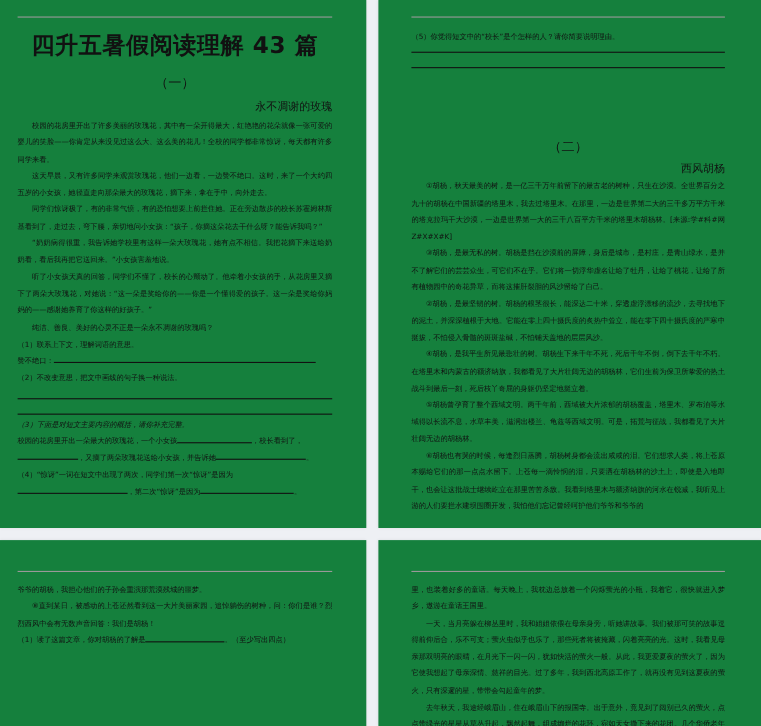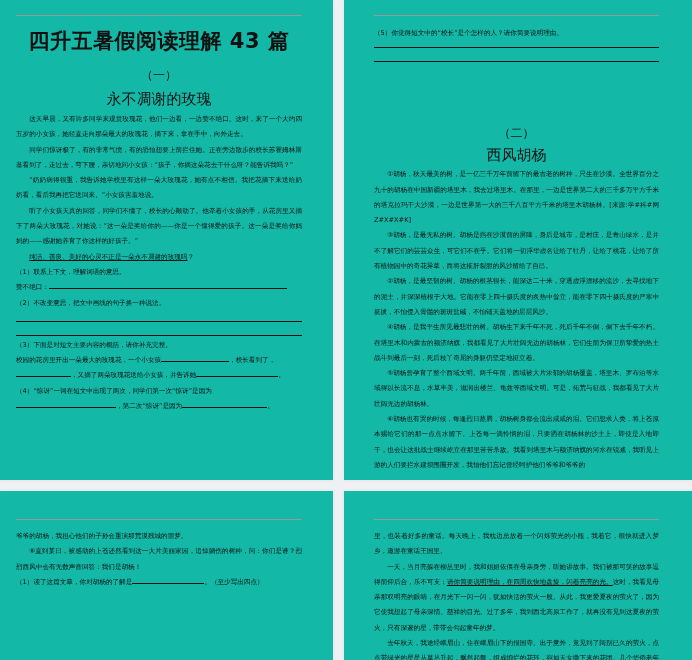--- a/index.html
+++ b/index.html
@@ -4,63 +4,64 @@
 <style>
   html, body { margin: 0; padding: 0; }
   body {
     width: 692px; height: 660px; overflow: hidden;
     background: #eef0f4;
     font-family: "DejaVu Sans", "Liberation Sans", sans-serif;
     color: #111;
     position: relative;
   }
   .page {
-    position: absolute; background: #14b8a6; overflow: hidden;
+    position: absolute; background: #15803d; overflow: hidden;
     box-shadow: 0 0 3px rgba(0,0,0,0.08);
   }
   .p-tl { left: 0; top: 0; width: 333px; height: 480px; }
   .p-tr { left: 344px; top: 0; width: 348px; height: 480px; }
   .p-bl { left: 0; top: 491px; width: 333px; height: 187px; }
   .p-br { left: 344px; top: 491px; width: 348px; height: 169px; }
   .rule { position: absolute; height: 1px; background: #999; }
   .content { position: absolute; }
   .title { text-align: center; font-weight: bold; font-size: 21px; letter-spacing: 0.5px; margin: 0; }
   .sec-num { text-align: center; font-size: 12px; margin: 0; }
-  .sec-title { text-align: center; font-size: 15px; margin: 0; }
+  .sec-title { text-align: right; font-size: 10px; margin: 0; }
   p.t { margin: 0; font-size: 6.6px; line-height: 15.3px; text-align: justify; white-space: normal; }
   p.ind { text-indent: 2em; }
-  .u { text-decoration: underline; }
+  .u { }
   .blank { display: inline-block; border-bottom: 1px solid #111; height: 8px; vertical-align: baseline; }
   .fullline { height: 1px; background: #111; margin: 0; }
 </style>
 </head>
 <body>
 
 <div class="page p-tl">
   <div class="rule" style="left:16px; top:15px; width:286px;"></div>
   <div class="content" style="left:16px; top:27px; width:286px;">
     <h1 class="title">四升五暑假阅读理解 43 篇</h1>
     <div style="height:12px;"></div>
     <p class="sec-num">（一）</p>
     <div style="height:6px;"></div>
     <p class="sec-title">永不凋谢的玫瑰</p>
     <div style="height:3px;"></div>
+    <p class="t ind">校园的花房里开出了许多美丽的玫瑰花，其中有一朵开得最大，红艳艳的花朵就像一张可爱的婴儿的笑脸——你肯定从来没见过这么大、这么美的花儿！全校的同学都非常惊讶，每天都有许多同学来看。</p>
     <p class="t ind">这天早晨，又有许多同学来观赏玫瑰花，他们一边看，一边赞不绝口。这时，来了一个大约四五岁的小女孩，她径直走向那朵最大的玫瑰花，摘下来，拿在手中，向外走去。</p>
     <p class="t ind">同学们惊讶极了，有的非常气愤，有的恐怕想要上前拦住她。正在旁边散步的校长苏霍姆林斯基看到了，走过去，弯下腰，亲切地问小女孩：“孩子，你摘这朵花去干什么呀？能告诉我吗？”</p>
     <p class="t ind">“奶奶病得很重，我告诉她学校里有这样一朵大玫瑰花，她有点不相信。我把花摘下来送给奶奶看，看后我再把它送回来。”小女孩害羞地说。</p>
     <p class="t ind">听了小女孩天真的回答，同学们不懂了，校长的心颤动了。他牵着小女孩的手，从花房里又摘下了两朵大玫瑰花，对她说：“这一朵是奖给你的——你是一个懂得爱的孩子。这一朵是奖给你妈妈的——感谢她养育了你这样的好孩子。”</p>
     <p class="t ind"><span class="u">纯洁、善良、美好的心灵不正是一朵永不凋谢的玫瑰吗</span><span>？</span></p>
     <p class="t">（1）联系上下文，理解词语的意思。</p>
     <p class="t"><span>赞不绝口：</span><span class="blank" style="width:238px;"></span></p>
     <p class="t">（2）不改变意思，把文中画线的句子换一种说法。</p>
     <div style="height:10px;"></div>
     <div class="fullline"></div>
     <div style="height:13px;"></div>
     <div class="fullline"></div>
-    <p class="t" style="margin-top:2px;">（3）下面是对短文主要内容的概括，请你补充完整。</p>
+    <p class="t" style="margin-top:2px;font-style:italic;">（3）下面是对短文主要内容的概括，请你补充完整。</p>
     <p class="t"><span>校园的花房里开出一朵最大的玫瑰花，一个小女孩</span><span class="blank" style="width:68px;"></span><span>，校长看到了，</span></p>
     <p class="t"><span class="blank" style="width:55px;"></span><span>，又摘了两朵玫瑰花送给小女孩，并告诉她</span><span class="blank" style="width:82px;"></span><span>。</span></p>
     <p class="t">（4）“惊讶”一词在短文中出现了两次，同学们第一次“惊讶”是因为</p>
     <p class="t"><span class="blank" style="width:100px;"></span><span>，第二次“惊讶”是因为</span><span class="blank" style="width:85px;"></span><span>。</span></p>
   </div>
 </div>
 
 <div class="page p-tr">
   <div class="rule" style="left:30px; top:15px; width:285px;"></div>
   <div class="content" style="left:30px; top:26px; width:285px;">
@@ -90,16 +91,16 @@
     <p class="t ind">⑧直到某日，被感动的上苍还然看到这一大片美丽家园，追悼躺伤的树种，问：你们是谁？烈烈西风中会有无数声音回答：我们是胡杨！</p>
     <p class="t"><span>（1）读了这篇文章，你对胡杨的了解是</span><span class="blank" style="width:72px;"></span><span>。（至少写出四点）</span></p>
 
   </div>
 </div>
 
 <div class="page p-br">
   <div class="rule" style="left:30px; top:28px; width:285px;"></div>
   <div class="content" style="left:30px; top:38px; width:285px;">
     <p class="t">里，也装着好多的童话。每天晚上，我枕边总放着一个闪烁萤光的小瓶，我着它，很快就进入梦乡，遨游在童话王国里。</p>
-    <p class="t ind"><span>一天，当月亮躲在柳丛里时，我和姐姐依偎在母亲身旁，听她讲故事。我们被那可笑的故事逗得前仰后合，乐不可支；</span><span class="u">请你简要说明理由，在四周欢快地盘旋，闪着亮亮的光。</span><span>这时，我看见母亲那双明亮的眼睛，在月光下一闪一闪，犹如快活的萤火一般。从此，我更爱夏夜的萤火了，因为它使我想起了母亲深情、慈祥的目光。过了多年，我到西北高原工作了，就再没有见到这夏夜的萤火，只有深邃的星，带带会勾起童年的梦。</span></p>
+    <p class="t ind"><span>一天，当月亮躲在柳丛里时，我和姐姐依偎在母亲身旁，听她讲故事。我们被那可笑的故事逗得前仰后合，乐不可支；</span><span class="u">萤火虫似乎也乐了，那些死者将被掩藏，闪着亮亮的光。</span><span>这时，我看见母亲那双明亮的眼睛，在月光下一闪一闪，犹如快活的萤火一般。从此，我更爱夏夜的萤火了，因为它使我想起了母亲深情、慈祥的目光。过了多年，我到西北高原工作了，就再没有见到这夏夜的萤火，只有深邃的星，带带会勾起童年的梦。</span></p>
     <p class="t ind">去年秋天，我途经峨眉山，住在峨眉山下的报国寺。出于意外，竟见到了阔别已久的萤火，点点带绿光的星星从草丛升起，飘然起舞，组成绚烂的花环，宛如天女撒下来的花团。几个华侨老年旅游者惊叫起来：“萤火虫！多美的萤火虫啊！”他们惊喜欢呼，就于追住几</p>
   </div>
 </div>
 
 </body></html>

